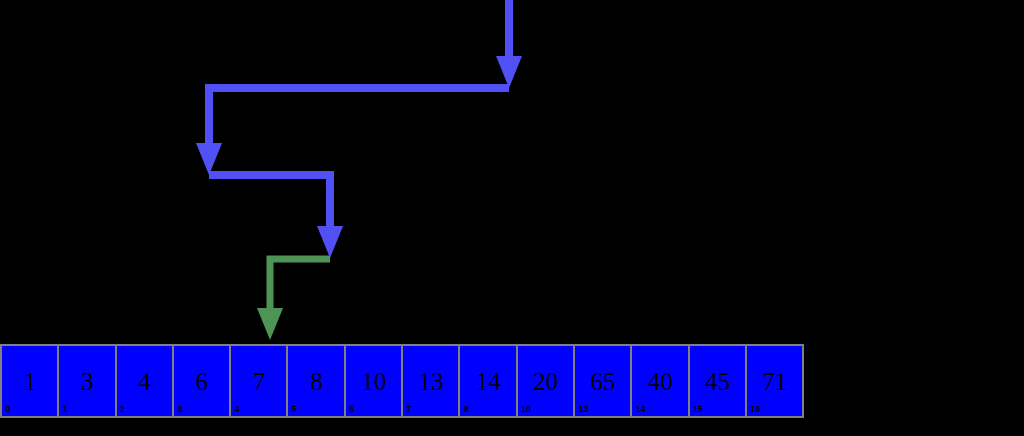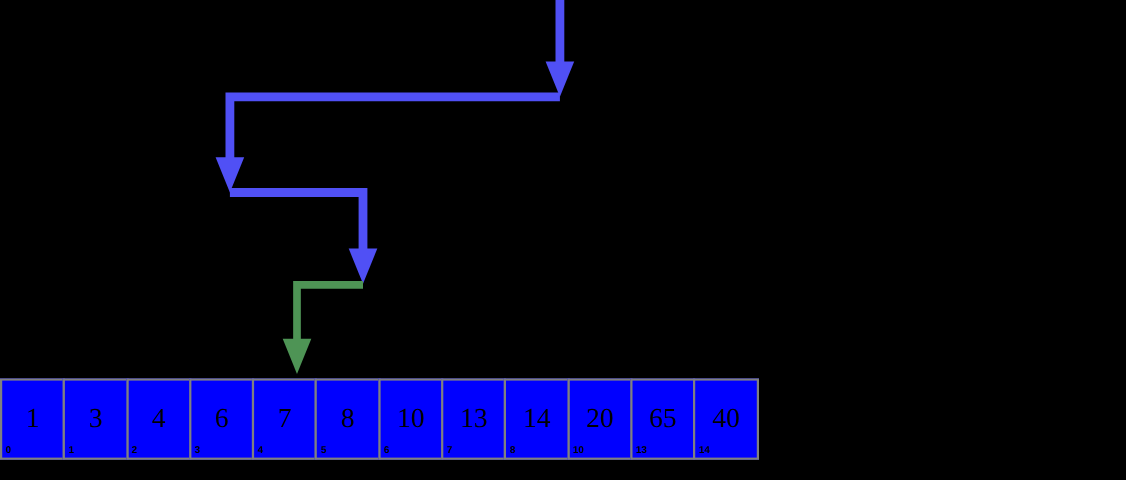--- a/index.html
+++ b/index.html
@@ -153,17 +153,25 @@
     <div class="array-cell">
       <span class="cell-value">65</span>
       <span class="cell-index">13</span>
     </div>
 
     <div class="array-cell">
       <span class="cell-value">40</span>
       <span class="cell-index">14</span>
     </div>
 
+    <div class="array-cell">
+      <span class="cell-value">45</span>
+      <span class="cell-index">15</span>
+    </div>
 
+    <div class="array-cell">
+      <span class="cell-value">71</span>
+      <span class="cell-index">16</span>
+    </div>
 
   </div>
 
 </div>
 
 </body></html>

